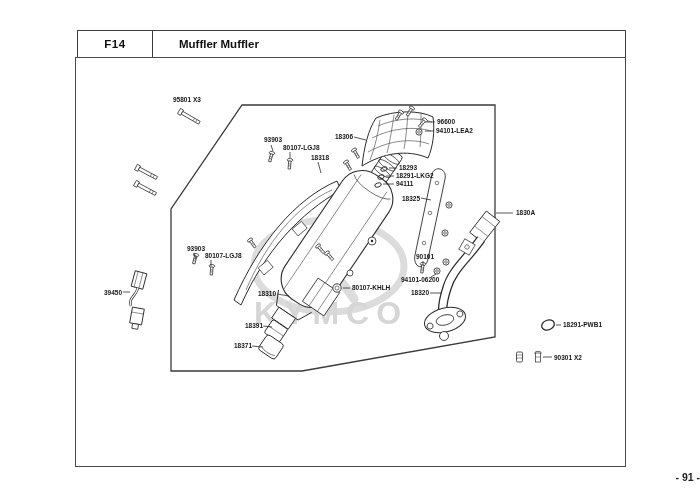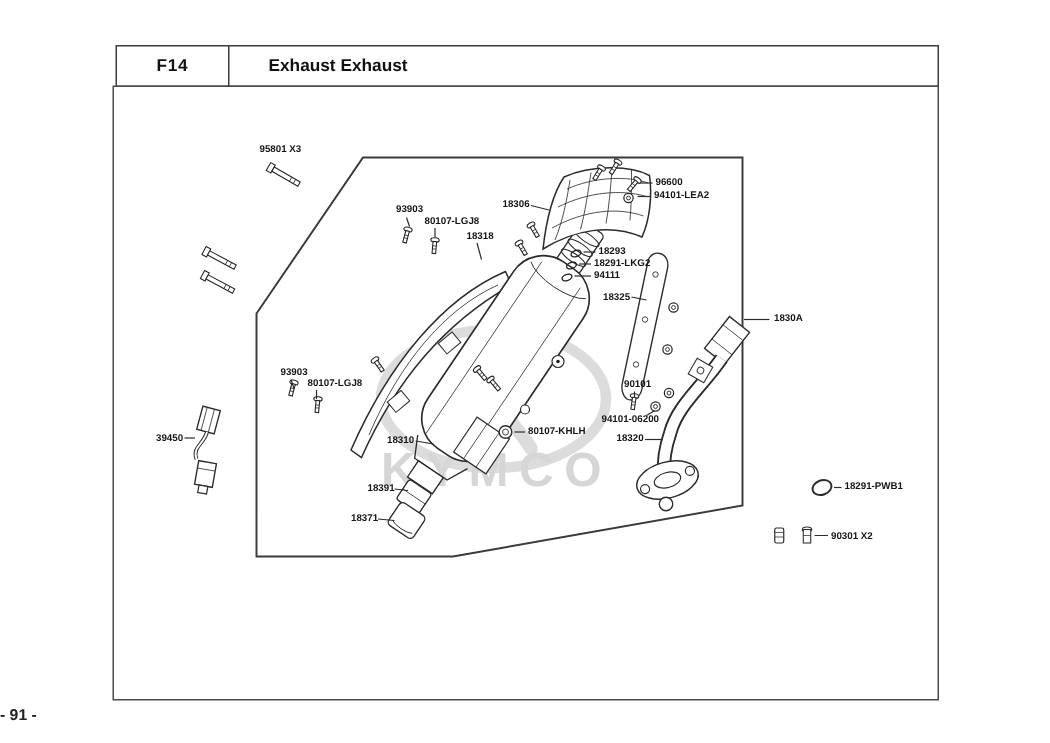--- a/index.html
+++ b/index.html
@@ -9,30 +9,30 @@
            display:flex;align-items:center;}
   .code-box{left:77px;top:30px;width:76px;height:28px;justify-content:center;
             font-size:11.5px;font-weight:bold;letter-spacing:.5px;text-align:center;}
   .title-box{left:152px;top:30px;width:474px;height:28px;padding-left:26px;
              font-size:11.5px;font-weight:bold;}
   .content-frame{position:absolute;left:75px;top:57px;width:551px;height:410px;
                  box-sizing:border-box;border:1px solid #4a4a4a;}
   svg.art{position:absolute;left:0;top:0;}
   #labels-layer .part-label{position:absolute;font-size:6.5px;font-weight:bold;
     line-height:7px;white-space:nowrap;color:#151515;letter-spacing:0;}
-  .footer{position:absolute;left:0;top:471px;width:700px;text-align:left;
+  .footer{position:absolute;left:0;top:471px;width:700px;text-align:right;
           font-size:10.5px;font-weight:bold;color:#222;}
 </style>
 </head>
 <body>
 
 <div class="page">
 
   <div class="hdr-box code-box">F14</div>
-  <div class="hdr-box title-box">Exhaust Exhaust</div>
+  <div class="hdr-box title-box">Muffler Muffler</div>
   <div class="content-frame"></div>
 
   <svg class="art" width="700" height="495" viewBox="0 0 700 495">
     <defs>
       <g id="screw-sm">
         <ellipse cx="0" cy="0" rx="2.8" ry="1.5" fill="#fff" stroke="#222" stroke-width="0.7"></ellipse>
         <rect x="-1.2" y="1" width="2.4" height="8" fill="#fff" stroke="#222" stroke-width="0.7"></rect>
         <line x1="-1.2" y1="4" x2="1.2" y2="4" stroke="#222" stroke-width="0.5"></line>
         <line x1="-1.2" y1="6" x2="1.2" y2="6" stroke="#222" stroke-width="0.5"></line>
       </g>

